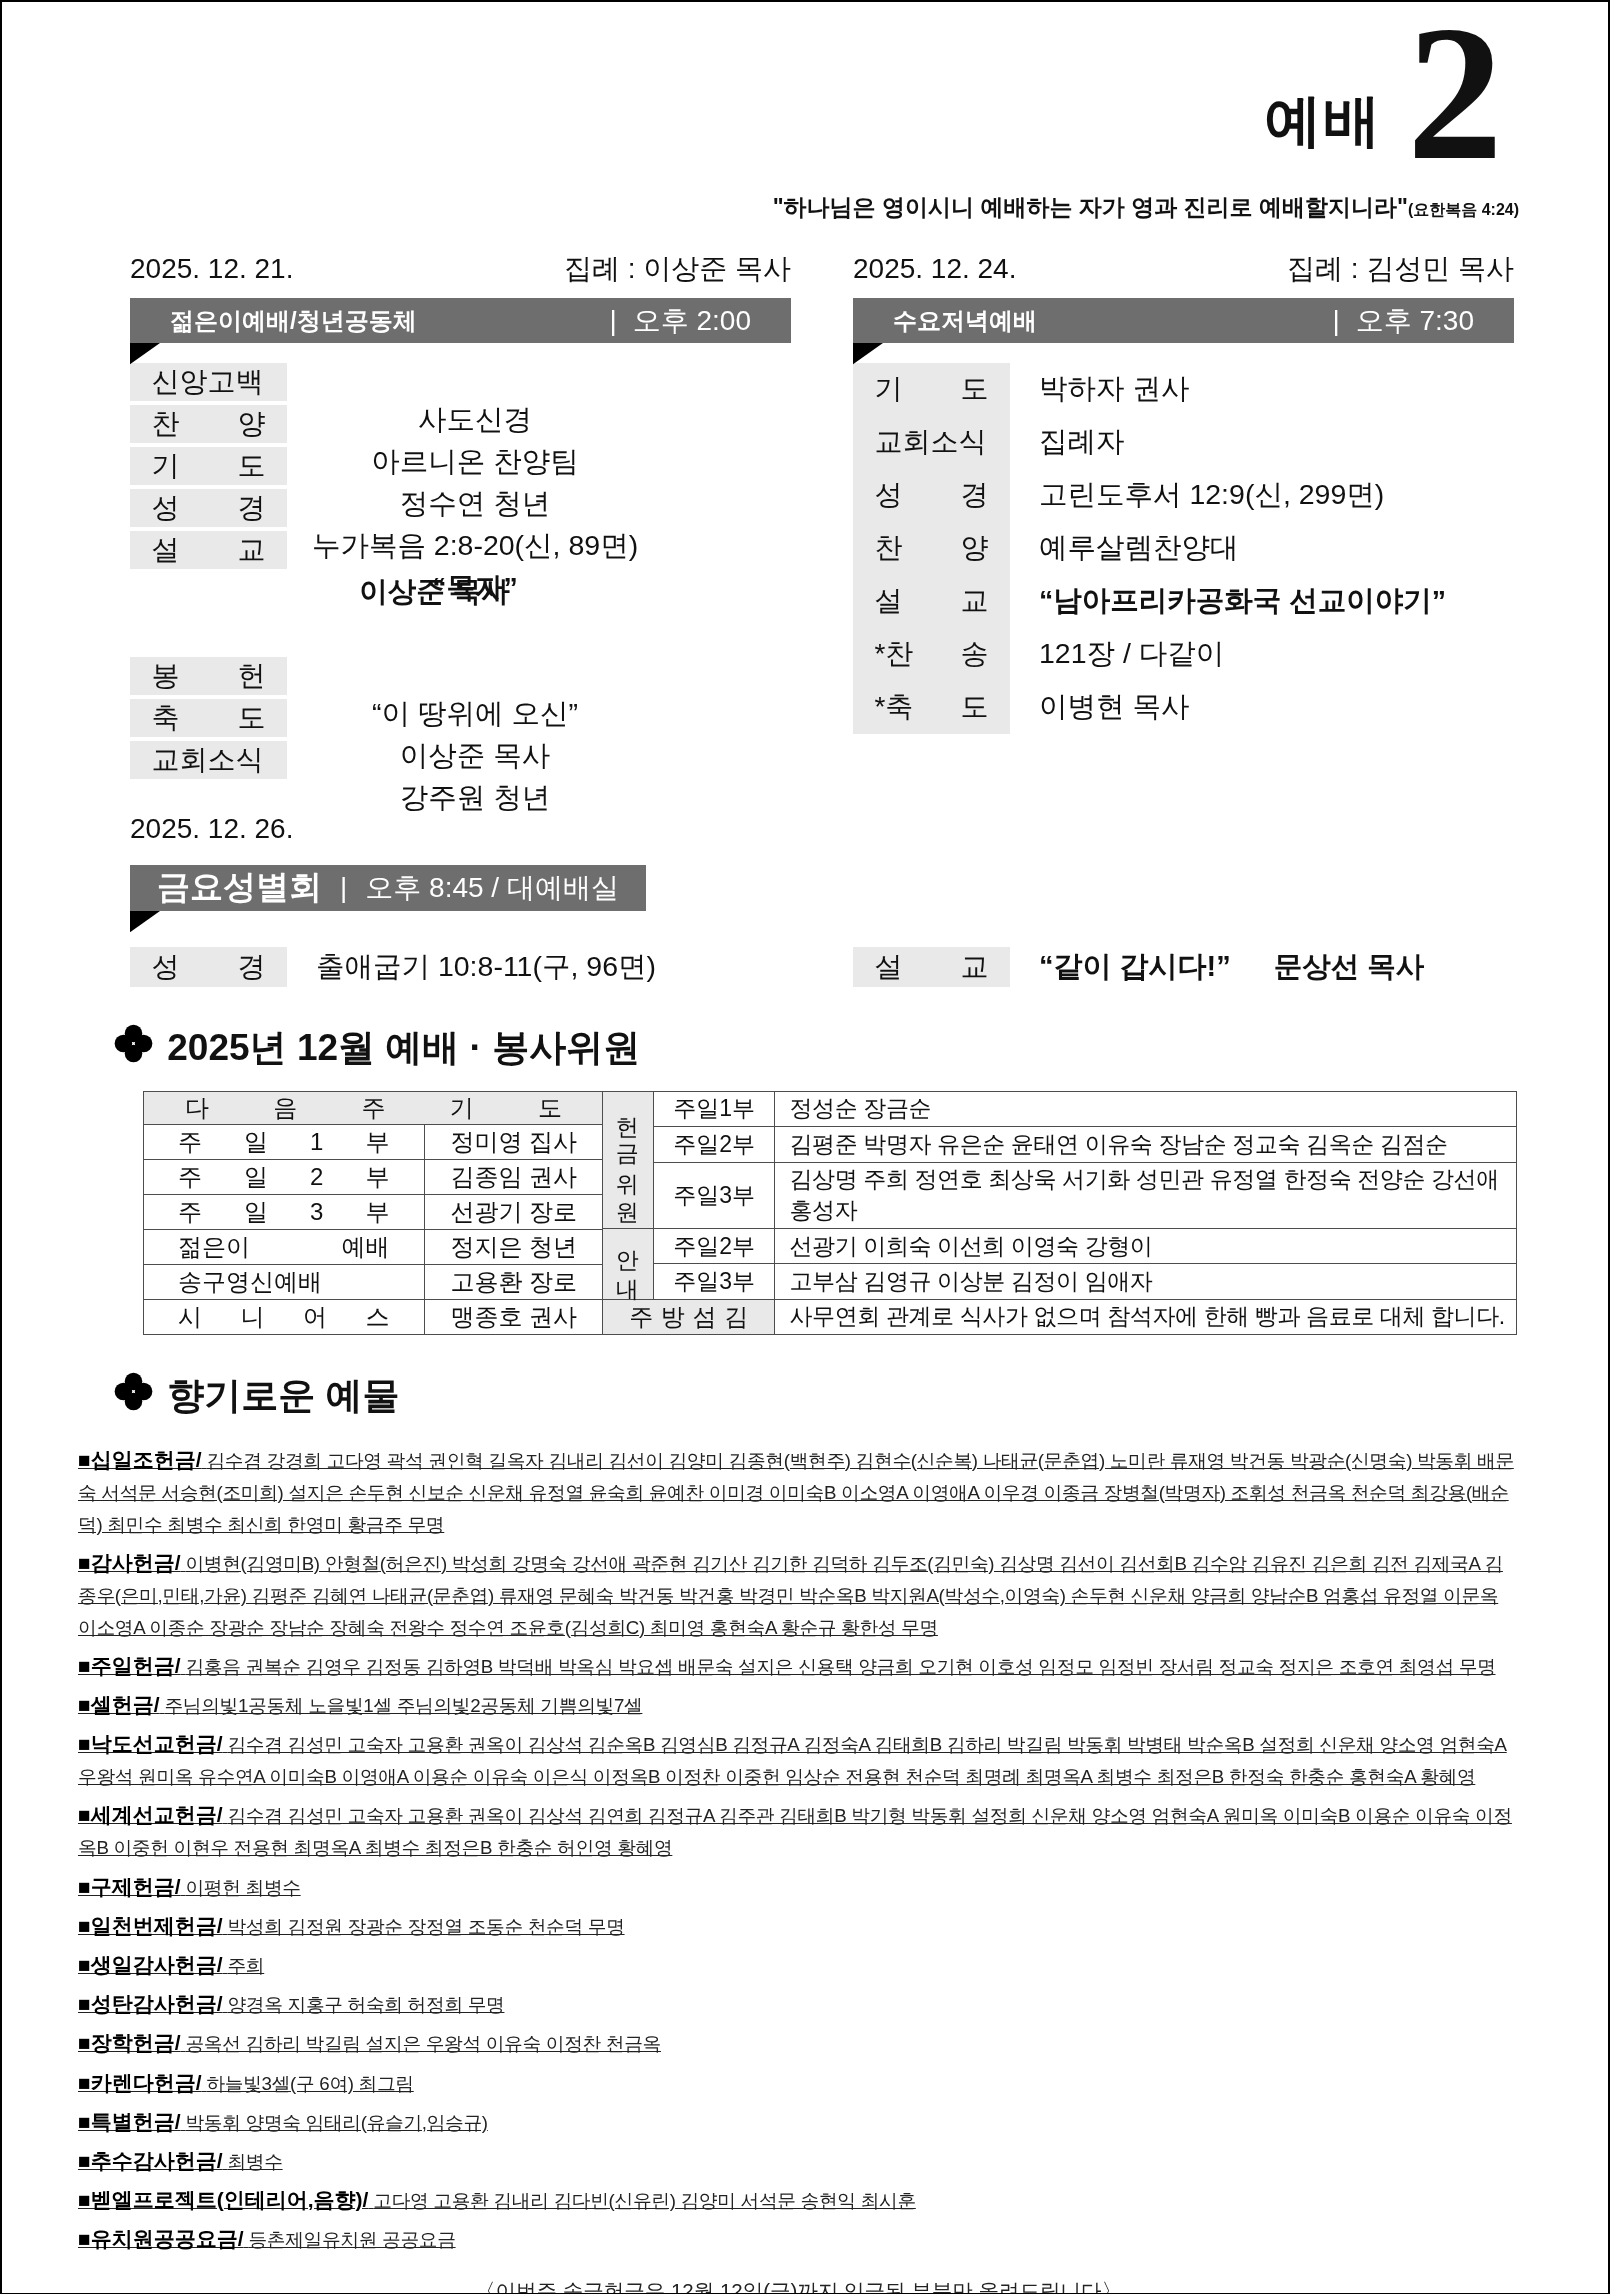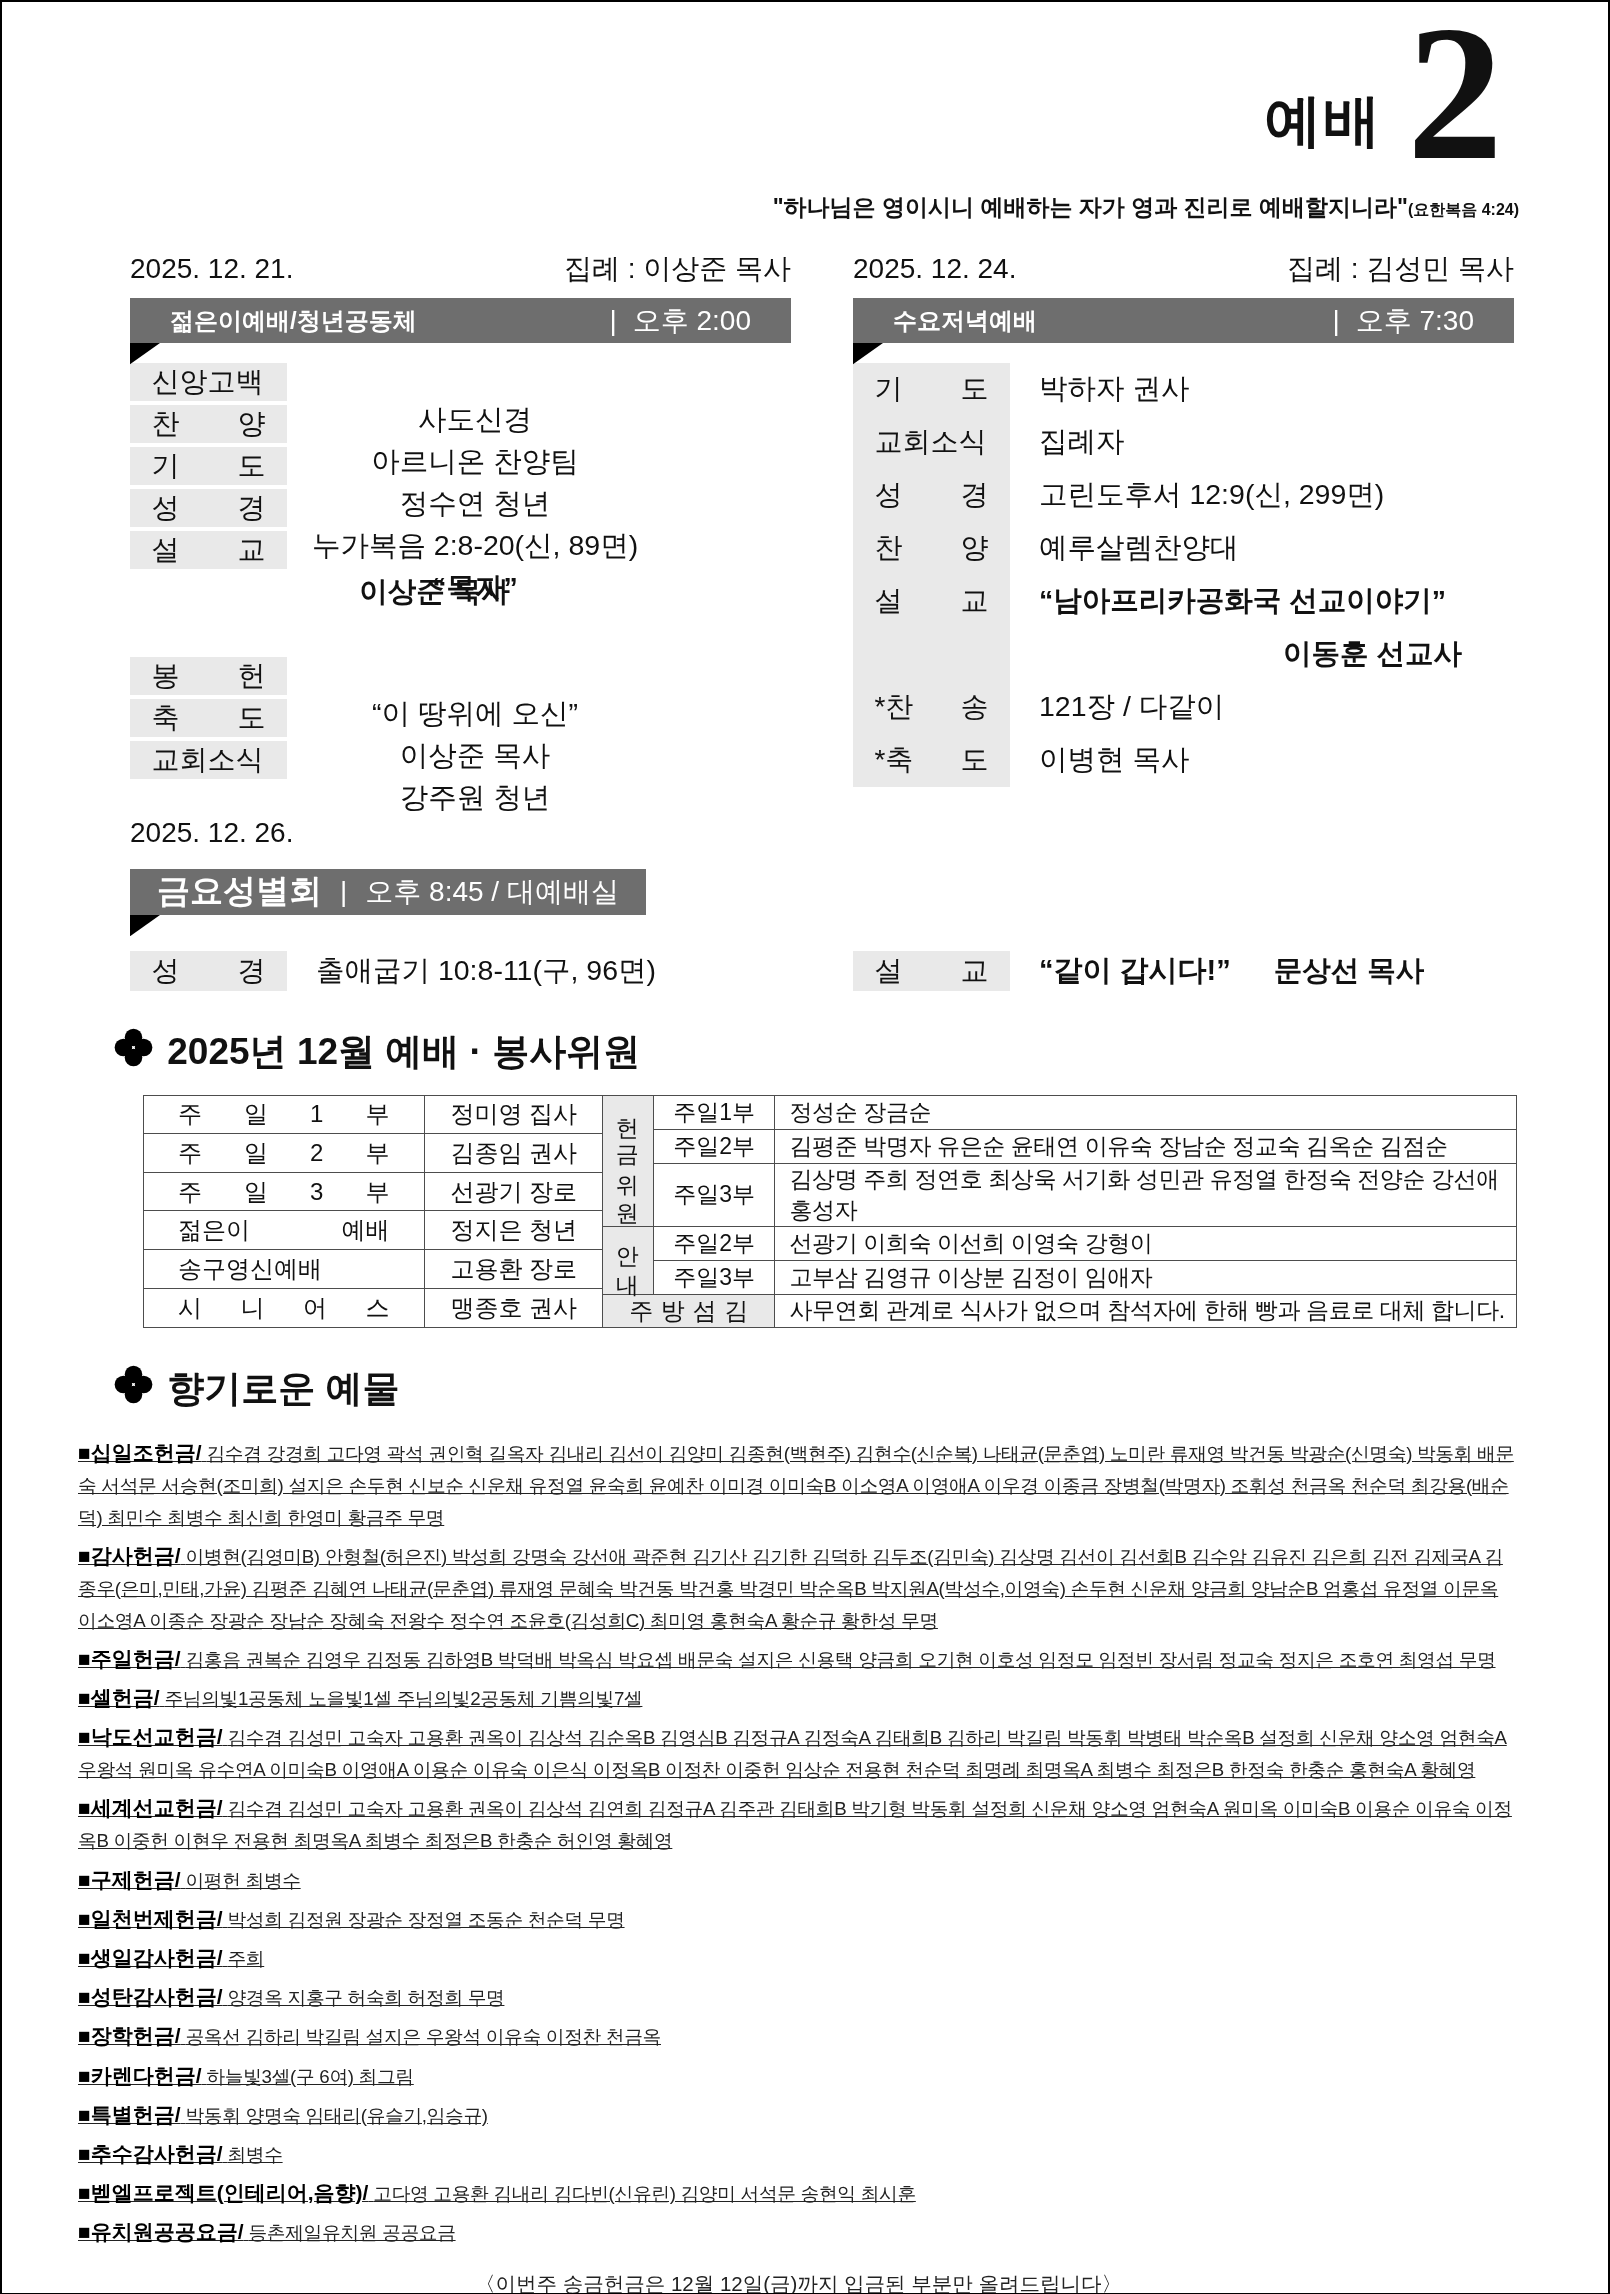--- a/index.html
+++ b/index.html
@@ -215,26 +215,20 @@
               <span class="olabel">
                 <span>찬 양</span>
               </span>
               <span class="oval">예루살렘찬양대</span>
             </div>
           <div class="orow bold">
               <span class="olabel">
                 <span>설 교</span>
               </span>
               <span class="oval">“남아프리카공화국 선교이야기”</span>
-            </div>
-          <div class="orow preacher">
-              <span class="olabel">
-                <span></span>
-              </span>
-              <span class="oval">이동훈 선교사</span>
             </div>
           <div class="orow">
               <span class="olabel">
                 <span>*찬 송</span>
               </span>
               <span class="oval">121장 / 다같이</span>
             </div>
           <div class="orow">
               <span class="olabel">
                 <span>*축 도</span>
@@ -280,20 +274,25 @@
             <circle cx="5.8" cy="12" r="5.4"></circle>
             <circle cx="18.2" cy="12" r="5.4"></circle>
             <circle cx="12" cy="18.2" r="5.4"></circle>
           </svg></span>
       <span>2025년 12월 예배 · 봉사위원</span>
     </div>
 
     <div class="ctable">
       <table class="t-left">
         <tbody>
+            <tr>
+              <td colspan="2" class="nw-header">
+                <span>다 음 주 기 도</span>
+              </td>
+            </tr>
         <tr>
               <td class="nw-label">
                 <span>주 일 1 부</span>
               </td>
               <td class="nw-name">정미영 집사</td>
             </tr>
         <tr>
               <td class="nw-label">
                 <span>주 일 2 부</span>
               </td>

